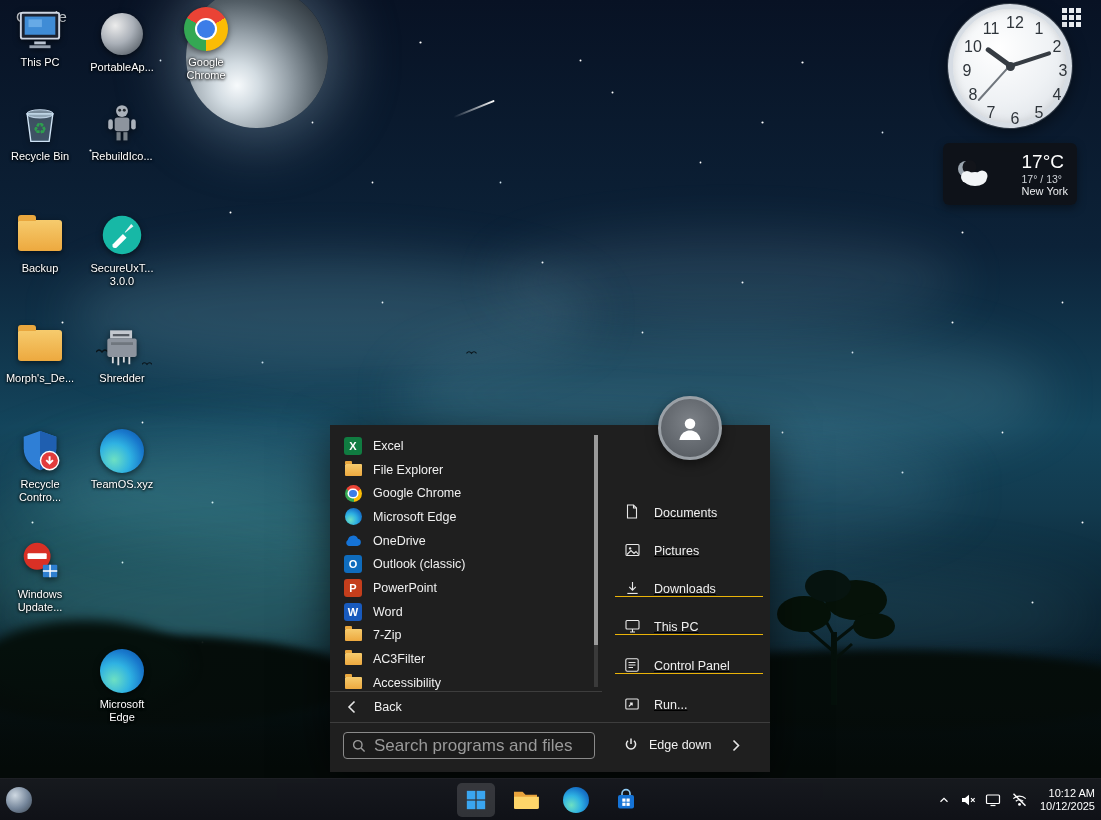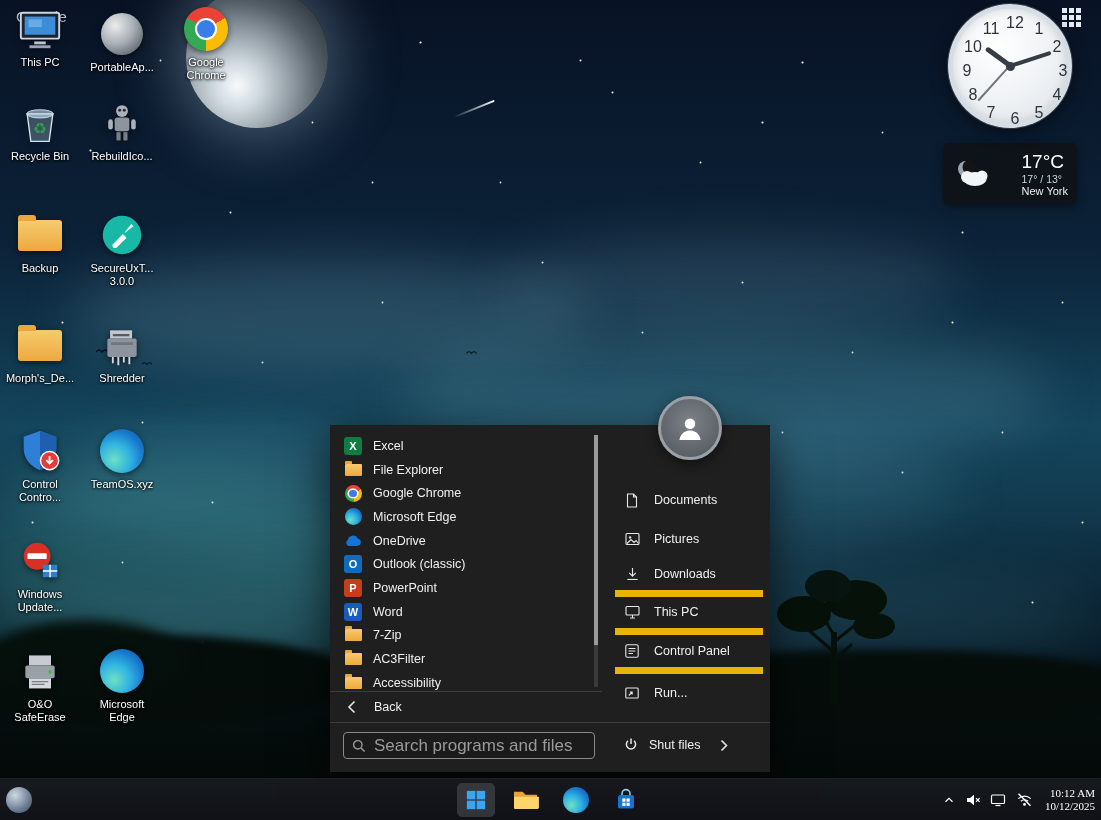--- a/index.html
+++ b/index.html
@@ -125,42 +125,42 @@
   .sm-back { position:absolute; left:0; top:267px; width:272px; height:30px; display:flex; align-items:center;
     gap:18px; padding-left:17px; color:#f0f0f0; font-size:12.5px; cursor:default; }
   .sm-sep-full { position:absolute; left:0; top:297px; width:440px; height:1px; background:#3d3d3d; }
   .sm-search { position:absolute; left:13px; top:307px; width:252px; height:27px; border:1px solid #8a8a8a;
     border-radius:4px; background:#1b1b1b; display:flex; align-items:center; }
   .sm-search svg { position:absolute; left:8px; }
   .sm-search input { width:100%; height:100%; background:transparent; border:none; outline:none;
     color:#e0e0e0; font-size:17px; padding-left:30px; font-family:inherit; }
   .sm-search input::placeholder { color:#9a9a9a; }
   .sm-right { position:absolute; left:285px; top:56px; width:148px; }
-  .sm-place { height:38.5px; display:flex; align-items:center; gap:13px; padding-left:8px; cursor:default; }
+  .sm-place { height:38.5px; display:flex; align-items:flex-end; gap:13px; padding-left:8px; cursor:default;text-decoration:underline; }
   .sm-place-label { font-size:12.5px; color:#f0f0f0; }
-  .sm-place.sep { border-bottom:7px solid #eab308; }
+  .sm-place.sep { border-bottom:1px solid #eab308; }
   .avatar { position:absolute; left:328px; top:-29px; width:64px; height:64px; border-radius:50%; z-index:11;
     background:radial-gradient(circle at 50% 40%, #7d8288, #5d6268 70%, #4c5056 100%);
     border:3px solid #9aa0a6; display:flex; align-items:center; justify-content:center;
     box-shadow:0 4px 12px rgba(0,0,0,.5); }
   .sm-shutdown { position:absolute; left:293px; top:305px; height:30px; display:flex; align-items:center;
     gap:10px; color:#f0f0f0; font-size:12.5px; cursor:default; }
 
   
   .taskbar { position:absolute; left:0; bottom:0; width:1101px; height:42px; z-index:20;
     background:linear-gradient(180deg, rgba(24,26,32,.94), rgba(16,18,24,.96));
     border-top:1px solid rgba(255,255,255,.06); }
   .tb-center { position:absolute; left:50%; top:0; height:100%; transform:translateX(-50%);
     display:flex; align-items:center; gap:12px; }
   .tb-btn { width:38px; height:34px; border-radius:5px; display:flex; align-items:center; justify-content:center; cursor:default; }
   .tb-btn.active { background:rgba(255,255,255,.14); }
   .tb-corner { position:absolute; left:6px; top:8px; width:26px; height:26px; border-radius:50%; cursor:default;
     background:radial-gradient(circle at 35% 32%, #cfd9e2 0%, #74859a 55%, #39434d 100%); }
   .tb-tray { position:absolute; right:6px; top:0; height:100%; display:flex; align-items:center; gap:9px; }
-  .tb-clock { text-align:right; color:#fff; font-size:11px; line-height:13px; padding-left:3px; cursor:default;font-family:Liberation Serif, serif; }
+  .tb-clock { text-align:right; color:#fff; font-size:11px; line-height:13px; padding-left:3px; cursor:default; }
   .tray-ic { display:flex; align-items:center; justify-content:center; cursor:default; }
 
   svg { display:block; }
 </style>
 </head>
 <body>
 
 <div class="screen">
 
   <div class="stars"></div>
@@ -300,21 +300,21 @@
 
   <div class="dicon" style="left:0;top:428px">
     <div class="di-img">
       <svg width="46" height="46" viewBox="0 0 48 48">
           <path d="M24 3 l17 6 v12 c0 11.5 -7.5 19 -17 23 C14.5 40 7 32.5 7 21 V9 Z" fill="#2f7fd6"></path>
           <path d="M24 3 l17 6 v12 c0 11.5 -7.5 19 -17 23 Z" fill="#1f5fb0"></path>
           <circle cx="34" cy="34" r="9.5" fill="#e23c3c" stroke="#fff" stroke-width="1.5"></circle>
           <path d="M34 29.5 v7 M30.5 33.5 l3.5 3.5 3.5 -3.5" stroke="#fff" stroke-width="2" fill="none"></path>
         </svg>
     </div>
-    <div class="di-label">Control
+    <div class="di-label">Recycle
 Contro...</div>
   </div>
 
   <div class="dicon" style="left:82px;top:428px">
     <div class="di-img">
         <div class="edgec edge-lg"></div>
       </div>
     <div class="di-label">TeamOS.xyz</div>
   </div>
 
@@ -325,33 +325,20 @@
           <rect x="11" y="16" width="20" height="6" rx="1" fill="#fff"></rect>
           <rect x="27" y="28" width="15" height="13" rx="1" fill="#2e7fd0"></rect>
           <path d="M27 34.5 h15 M34.5 28 v13" stroke="#fff" stroke-width="1.5"></path>
         </svg>
     </div>
     <div class="di-label">Windows
 Update...</div>
   </div>
 
 
-  <div class="dicon" style="left:0;top:648px">
-    <div class="di-img">
-      <svg width="44" height="44" viewBox="0 0 48 48">
-          <rect x="12" y="7" width="24" height="11" fill="#c8ccd2"></rect>
-          <rect x="8" y="18" width="32" height="14" rx="2" fill="#9aa0a8"></rect>
-          <circle cx="35" cy="25" r="2" fill="#4caf50"></circle>
-          <rect x="12" y="32" width="24" height="11" fill="#d5d8dd"></rect>
-          <path d="M15 35.5 h18 M15 38.5 h14" stroke="#777e86" stroke-width="1.3"></path>
-        </svg>
-    </div>
-    <div class="di-label">O&amp;O
-SafeErase</div>
-  </div>
 
   <div class="dicon" style="left:82px;top:648px">
     <div class="di-img">
         <div class="edgec edge-lg"></div>
       </div>
     <div class="di-label">Microsoft
 Edge</div>
   </div>
 
   <div class="gadget-grid">
@@ -568,21 +555,21 @@
       </div>
     </div>
 
     <div class="sm-shutdown">
       <span>
         <svg width="16" height="16" viewBox="0 0 16 16">
             <path d="M8 1.5 v5.5" stroke="#e8e8e8" stroke-width="1.5"></path>
             <path d="M5 3.8 a4.6 4.6 0 1 0 6 0" fill="none" stroke="#e8e8e8" stroke-width="1.5"></path>
           </svg>
       </span>
-      <span>Shut files</span>
+      <span>Edge down</span>
       <span style="margin-left:10px">
         <svg width="8" height="13" viewBox="0 0 8 13">
             <path d="M1.5 1.5 L6.5 6.5 l-5 5" stroke="#e6e6e6" stroke-width="1.6" fill="none"></path>
           </svg>
       </span>
     </div>
   </div>
 
   <div class="taskbar">
     <div class="tb-corner"></div>

